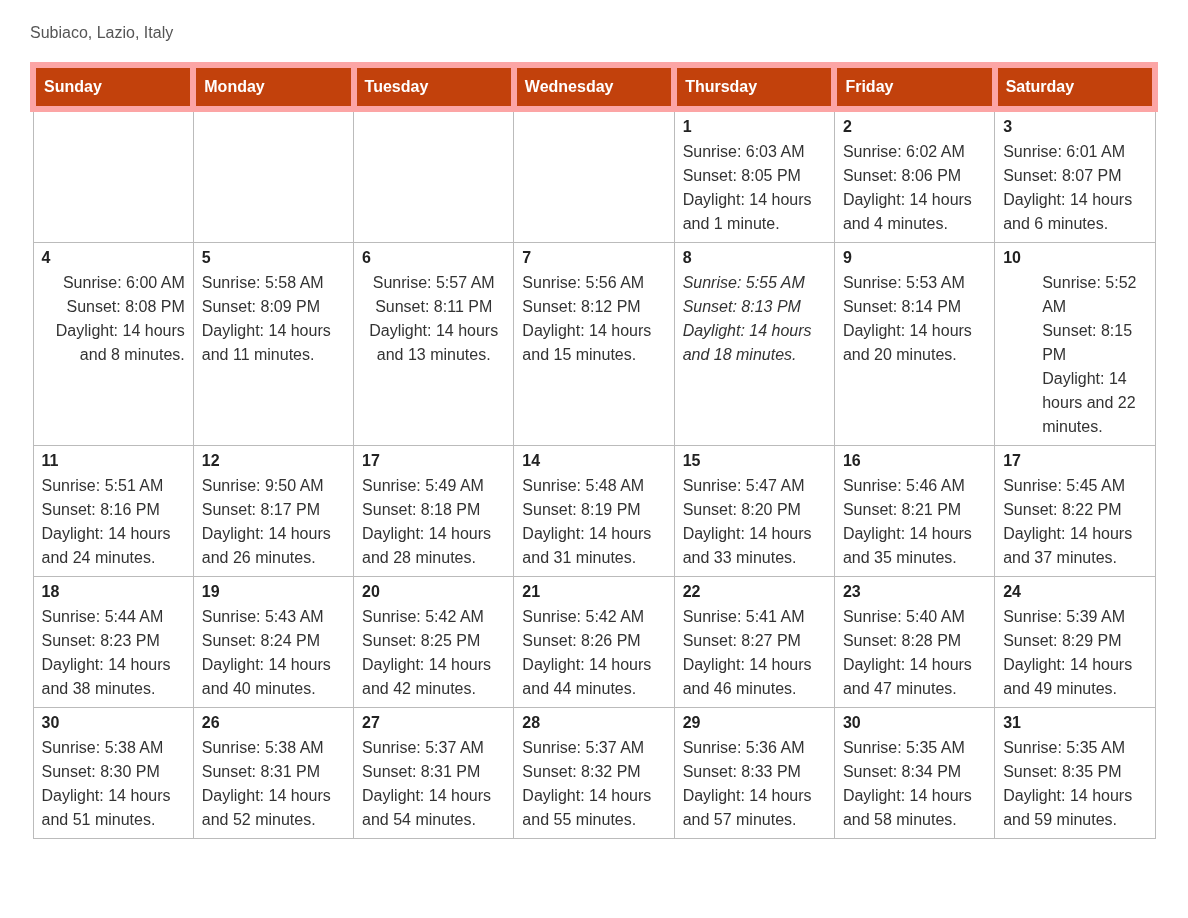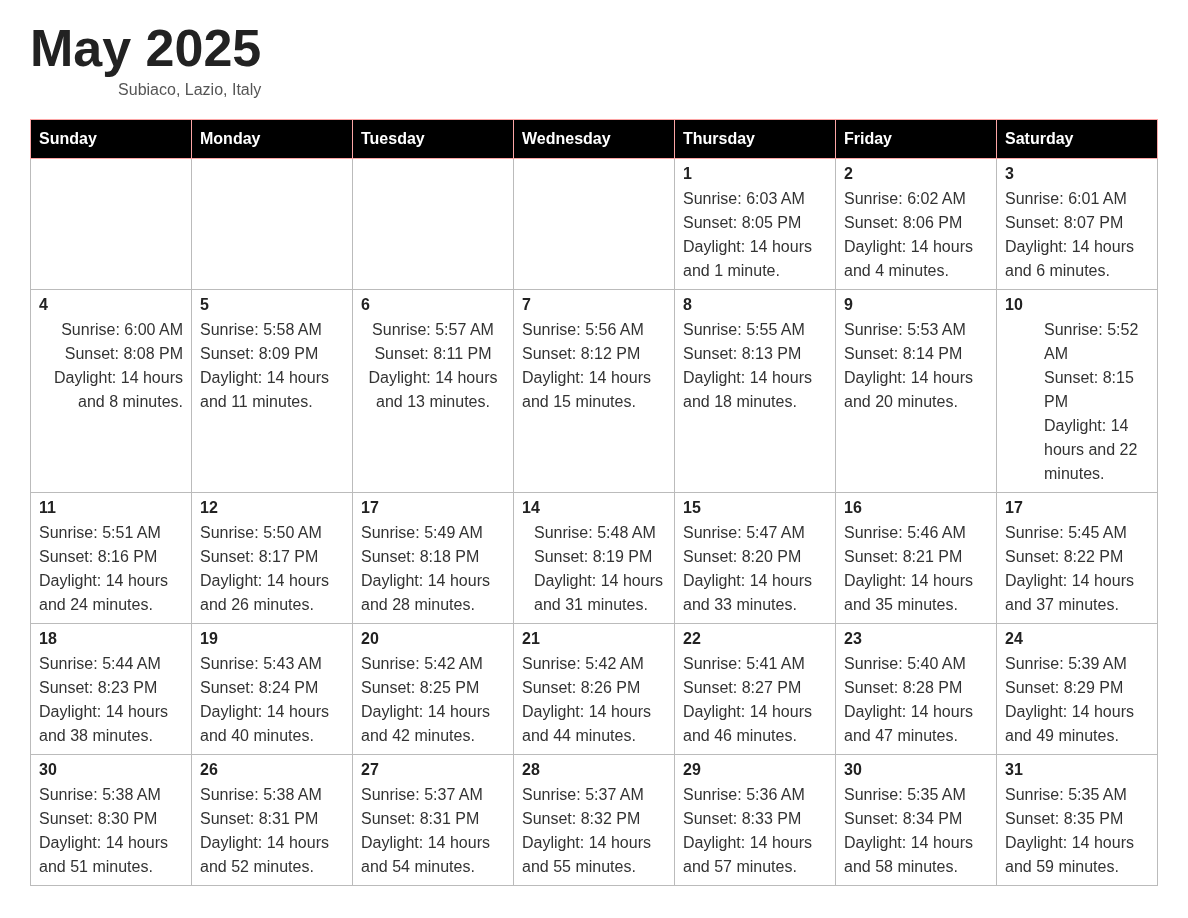--- a/index.html
+++ b/index.html
@@ -57,27 +57,27 @@
       font-size: 16px;
       color: #555;
       margin-top: 4px;
     }
     .calendar {
       width: 100%;
       border-collapse: collapse;
       border: 1px solid #aaa;
     }
     .calendar th {
-      background: #000000;
+      background: #c2410c;
       color: #fff;
       font-size: 16px;
       font-weight: bold;
       padding: 10px 8px;
       text-align: left;
-      border: 1px solid #fca5a5;
+      border: 6px solid #fca5a5;
     }
     .calendar td {
       vertical-align: top;
       border: 1px solid #bbb;
       padding: 6px 8px;
       width: 14.28%;
       min-height: 100px;
       font-size: 12.5px;
       color: #333;
     }
@@ -98,21 +98,20 @@
     }
     .empty-cell {
       background: #fff;
     }
   </style>
 </head>
 <body>
 
 <div class="header">
   <div class="title-block">
-    <h1>May 2025</h1>
     <div class="subtitle">Subiaco, Lazio, Italy</div>
   </div>
 </div>
 
 <table class="calendar">
   <thead>
     <tr>
       <th>Sunday</th>
       <th>Monday</th>
       <th>Tuesday</th>
@@ -167,21 +166,21 @@
 Daylight: 14 hours and 13 minutes.</div>
         </td>
         <td>
           <span class="day-number">7</span>
           <div class="day-info" style="white-space: pre-line;">Sunrise: 5:56 AM
 Sunset: 8:12 PM
 Daylight: 14 hours and 15 minutes.</div>
         </td>
         <td>
           <span class="day-number">8</span>
-          <div class="day-info" style="white-space: pre-line;">Sunrise: 5:55 AM
+          <div class="day-info" style="white-space: pre-line; font-style: italic;">Sunrise: 5:55 AM
 Sunset: 8:13 PM
 Daylight: 14 hours and 18 minutes.</div>
         </td>
         <td>
           <span class="day-number">9</span>
           <div class="day-info" style="white-space: pre-line;">Sunrise: 5:53 AM
 Sunset: 8:14 PM
 Daylight: 14 hours and 20 minutes.</div>
         </td>
         <td>
@@ -193,33 +192,33 @@
       </tr>
       <tr>
         <td>
           <span class="day-number">11</span>
           <div class="day-info" style="white-space: pre-line;">Sunrise: 5:51 AM
 Sunset: 8:16 PM
 Daylight: 14 hours and 24 minutes.</div>
         </td>
         <td>
           <span class="day-number">12</span>
-          <div class="day-info" style="white-space: pre-line;">Sunrise: 5:50 AM
+          <div class="day-info" style="white-space: pre-line;">Sunrise: 9:50 AM
 Sunset: 8:17 PM
 Daylight: 14 hours and 26 minutes.</div>
         </td>
         <td>
           <span class="day-number">17</span>
           <div class="day-info" style="white-space: pre-line;">Sunrise: 5:49 AM
 Sunset: 8:18 PM
 Daylight: 14 hours and 28 minutes.</div>
         </td>
         <td>
           <span class="day-number">14</span>
-          <div class="day-info" style="white-space: pre-line; margin-left: 12px;">Sunrise: 5:48 AM
+          <div class="day-info" style="white-space: pre-line;">Sunrise: 5:48 AM
 Sunset: 8:19 PM
 Daylight: 14 hours and 31 minutes.</div>
         </td>
         <td>
           <span class="day-number">15</span>
           <div class="day-info" style="white-space: pre-line;">Sunrise: 5:47 AM
 Sunset: 8:20 PM
 Daylight: 14 hours and 33 minutes.</div>
         </td>
         <td>

